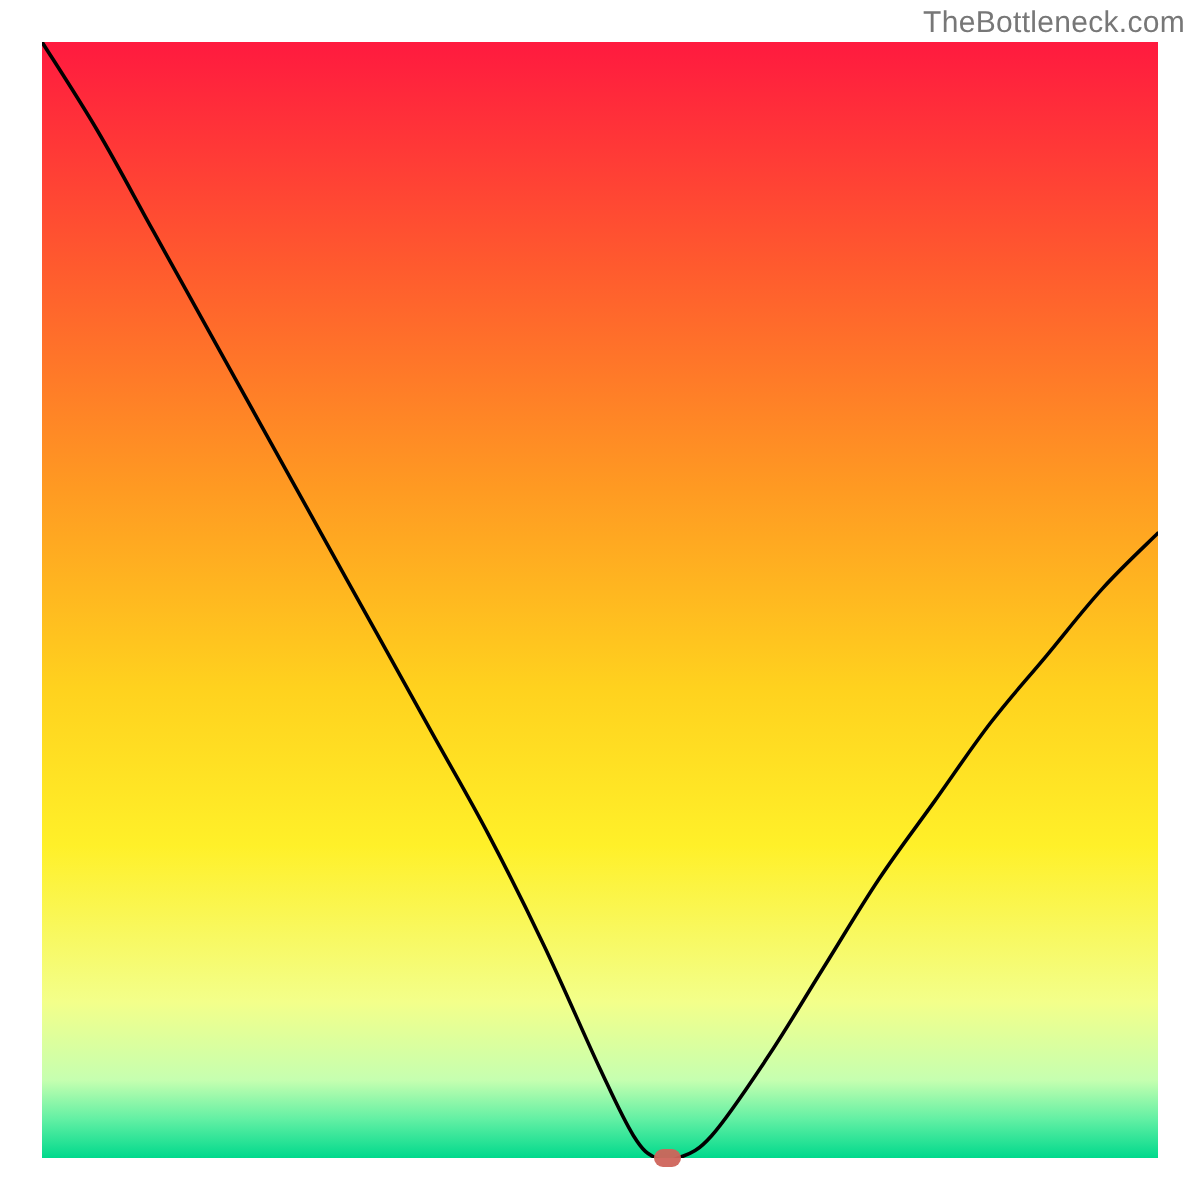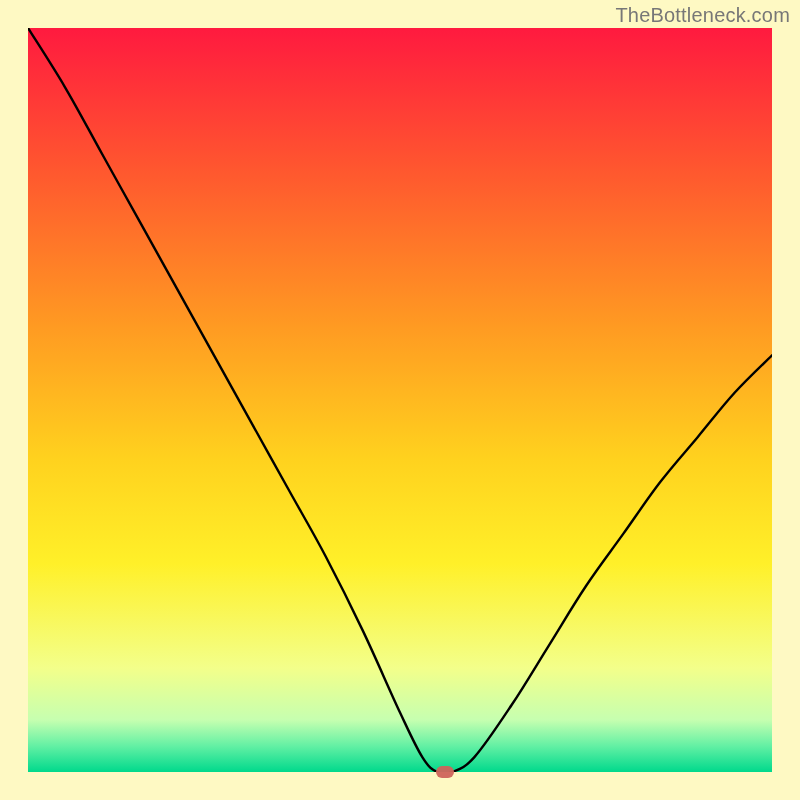--- a/index.html
+++ b/index.html
@@ -8,21 +8,21 @@
     width: 800px;
     height: 800px;
     overflow: hidden;
     background: #000;
     font-family: Arial, Helvetica, sans-serif;
   }
   .frame {
     position: relative;
     width: 800px;
     height: 800px;
-    background: #fef9c3;
+    background: #ffffff;
   }
   .watermark {
     position: absolute;
     top: 4px;
     right: 10px;
     color: #777;
     font-size: 20px;
     font-weight: 500;
     letter-spacing: 0.2px;
     z-index: 5;

